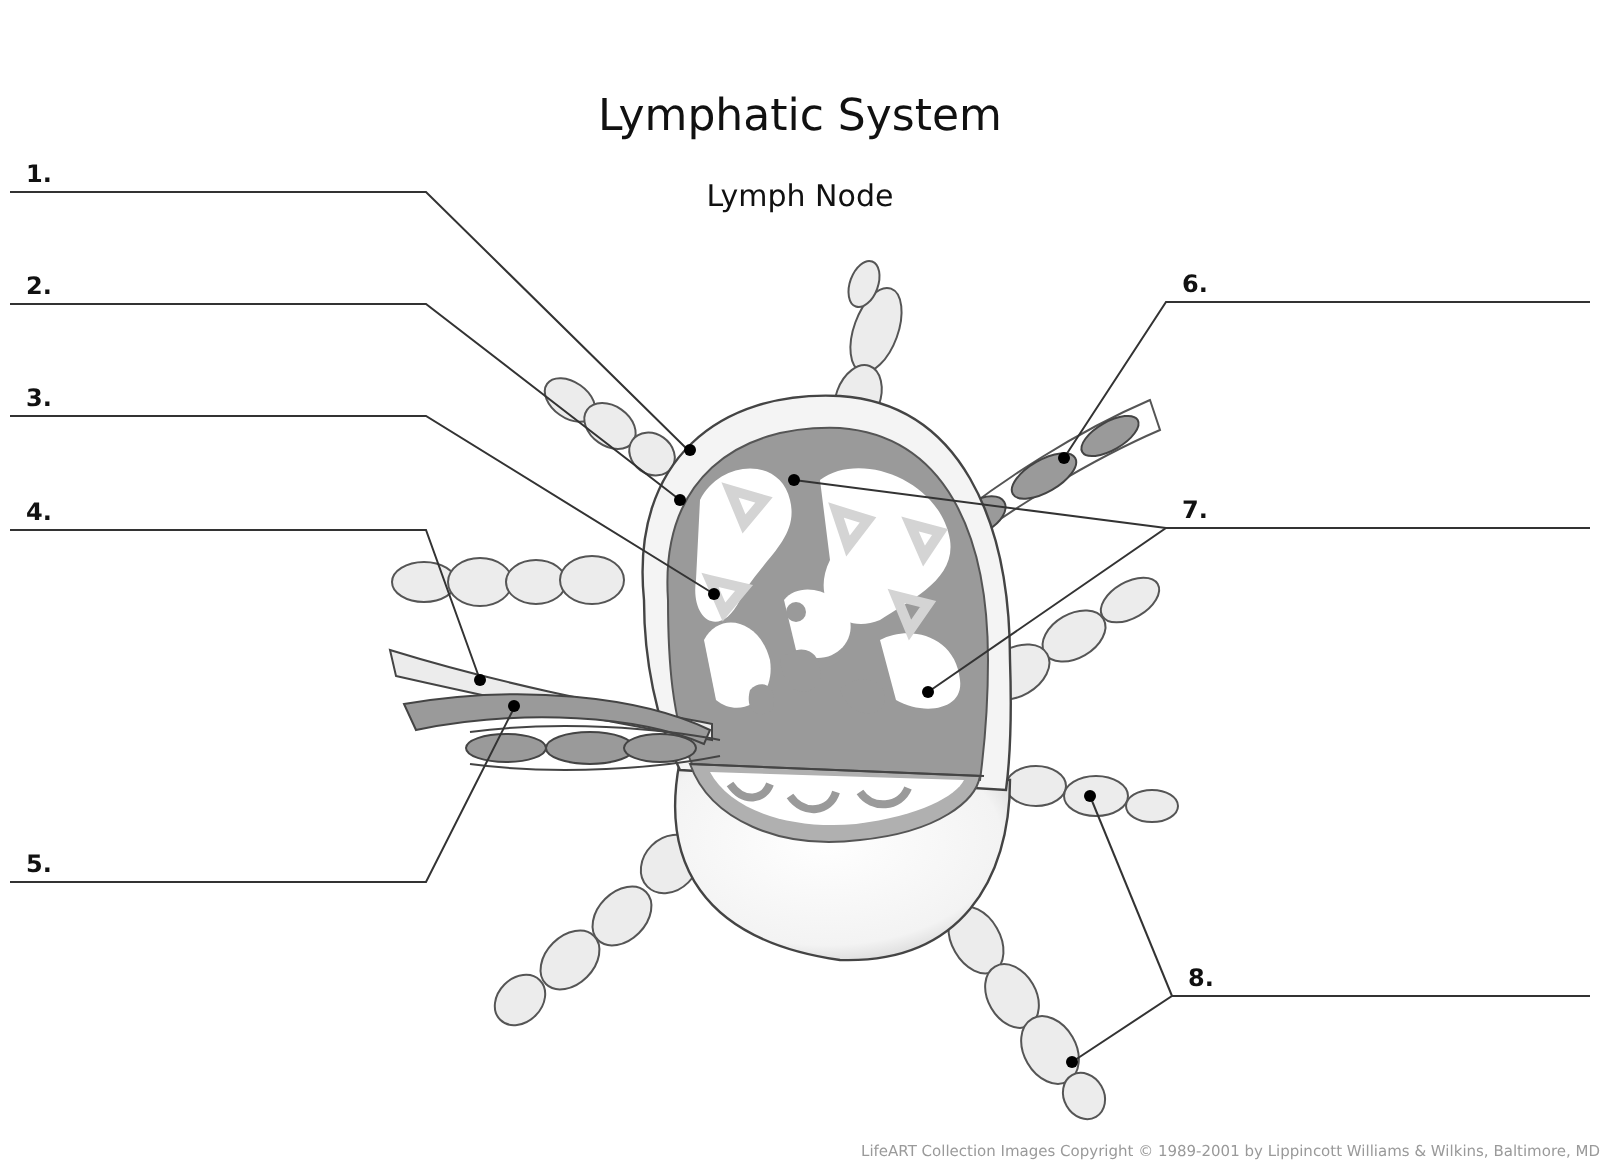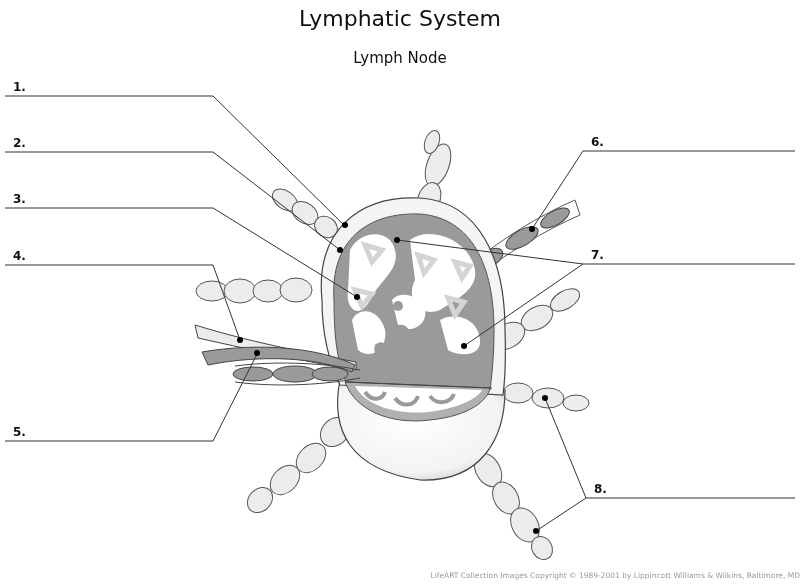--- a/index.html
+++ b/index.html
@@ -1,17 +1,17 @@
 <!DOCTYPE html>
 <html><head>
 <meta charset="utf-8">
 <style>
   html, body { margin:0; padding:0; background:#ffffff; }
   body { width:800px; height:586px; position:relative; overflow:hidden; font-family:"DejaVu Sans", "Liberation Sans", sans-serif; }
-  .title { position:absolute; left:0; width:800px; text-align:center; color:#111; }
+  .title { position:absolute; left:0; width:800px; text-align:center; color:#111;margin-top:40px; }
   #main-title { top:6px; font-size:22px; }
   #sub-title { top:49px; font-size:15px; }
   .num { position:absolute; font-size:12px; font-weight:bold; color:#111; }
   .copyright { position:absolute; top:571px; left:0; width:800px; text-align:right; font-size:7.5px; color:#9a9a9a; }
   svg { position:absolute; left:0; top:0; }
 </style>
 </head>
 <body>
 
 <div class="title" id="main-title">Lymphatic System</div>

